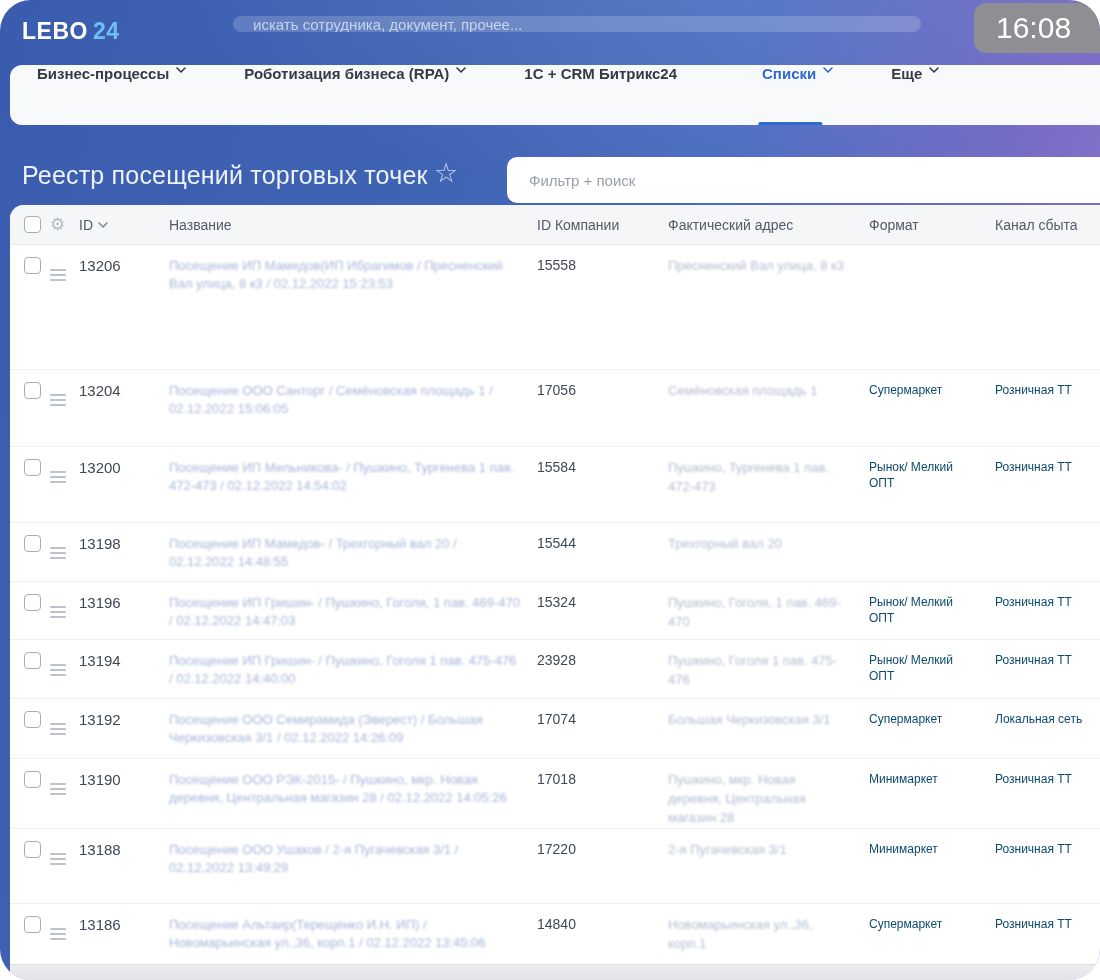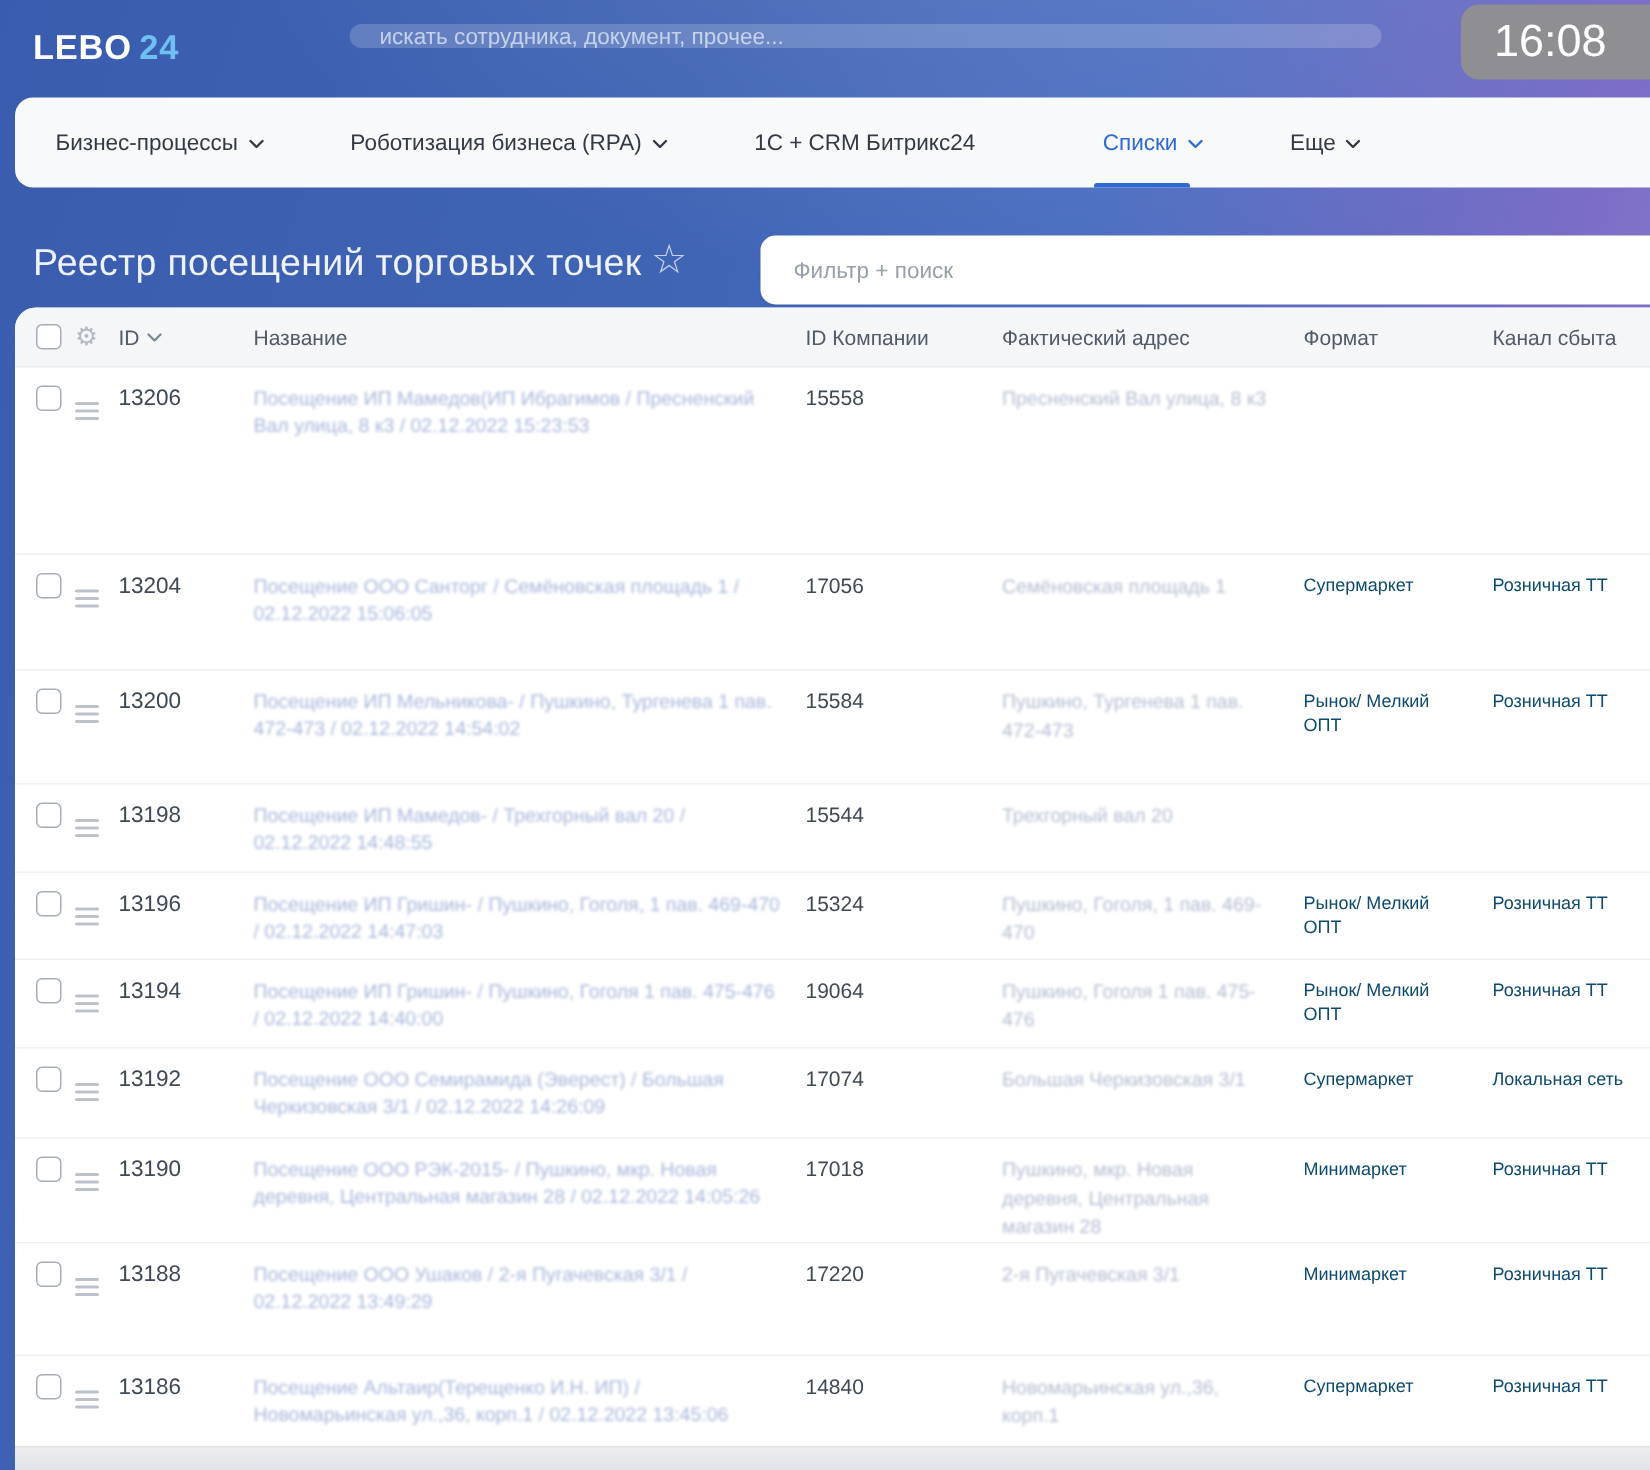--- a/index.html
+++ b/index.html
@@ -4,20 +4,21 @@
 <style>
   * { margin:0; padding:0; box-sizing:border-box; }
   html,body { width:1100px; height:980px; }
   body { font-family:"Liberation Sans","DejaVu Sans",sans-serif; }
 
   .screen {
     position:relative; width:1100px; height:980px; overflow:hidden;
     background:
       radial-gradient(900px 520px at 60% -12%, rgba(255,255,255,0.13), rgba(255,255,255,0) 60%),
       linear-gradient(107deg, #3a5cae 0%, #4064b4 35%, #4a6ec0 55%, #7a6dc6 78%, #a184d6 100%);
+    border-radius: 31px;
   }
 
   
   .topbar { position:absolute; left:0; top:0; width:100%; height:65px; }
   .logo { position:absolute; left:22px; top:18px; font-size:23px; font-weight:700; letter-spacing:0.5px; color:#ffffff; }
   .logo .accent { color:#6fc0f2; margin-left:5px; }
   .global-search {
     position:absolute; left:233px; top:16px; width:688px; height:16px;
     background:rgba(255,255,255,0.18); border:none; border-radius:16px;
     padding:0 20px; font-size:15px; color:#ffffff; outline:none;
@@ -30,22 +31,22 @@
     font-size:30px; font-weight:400; display:flex; align-items:center; padding:0 46px 0 22px;
   }
 
   
   .navbar {
     position:absolute; left:10px; right:-24px; top:65px; height:60px;
     background:#f8f9fb; border-radius:12px;
     display:flex; align-items:stretch; gap:58px; padding-left:27px;
   }
   .nav-item {
-    position:relative; display:flex; align-items:center; gap:7px;
-    font-size:15px; font-weight:400; color:#333a45; cursor:pointer; white-space:nowrap;
+    position:relative; display:flex; align-items:flex-start; gap:7px;
+    font-size:15px; font-weight:700; color:#333a45; cursor:pointer; white-space:nowrap;
   }
   .nav-item .chev { margin-top:2px; }
   .nav-item.active { color:#2e6ad2;margin-left:27px; }
   .nav-item.active .underline {
     position:absolute; bottom:0; left:50%; transform:translateX(-62%);
     width:64px; height:3px; background:#2e6ad2; border-radius:2px 2px 0 0;
   }
 
   
   .title-row { position:absolute; left:0; top:153px; width:100%; height:52px; }
@@ -274,21 +275,21 @@
 
     <div class="grid-row trow" style="min-height: 59px;">
       <div><span class="checkbox"></span></div>
       <div><span class="drag-handle">
               <span></span>
               <span></span>
               <span></span>
             </span></div>
       <div class="cell-id">13194</div>
       <div class="cell-name">Посещение ИП Гришин- / Пушкино, Гоголя 1 пав. 475-476 / 02.12.2022 14:40:00</div>
-      <div class="cell-compid">19064</div>
+      <div class="cell-compid">23928</div>
       <div class="cell-addr">Пушкино, Гоголя 1 пав. 475-476</div>
       <div class="cell-format">Рынок/ Мелкий ОПТ</div>
       <div class="cell-channel">Розничная ТТ</div>
     </div>
 
     <div class="grid-row trow" style="min-height: 60px;">
       <div><span class="checkbox"></span></div>
       <div><span class="drag-handle">
               <span></span>
               <span></span>

